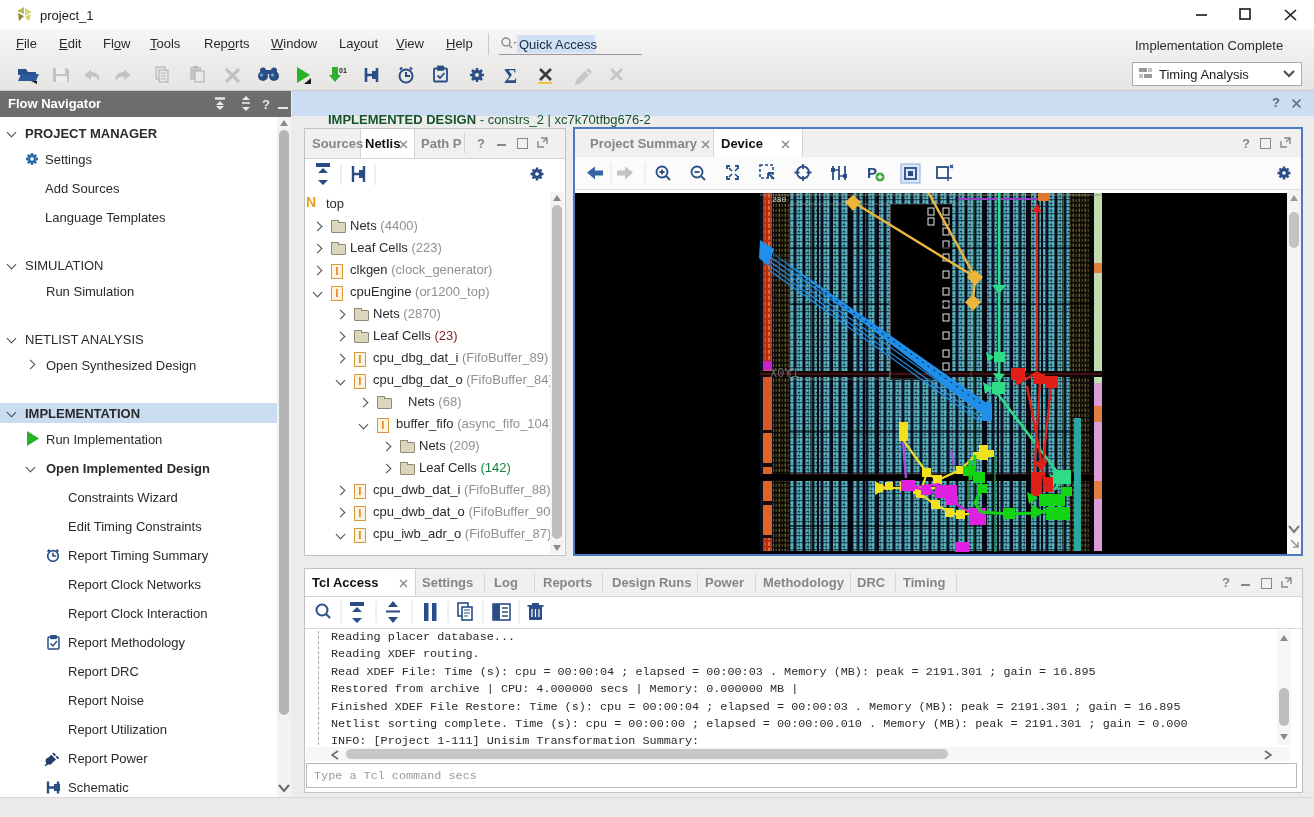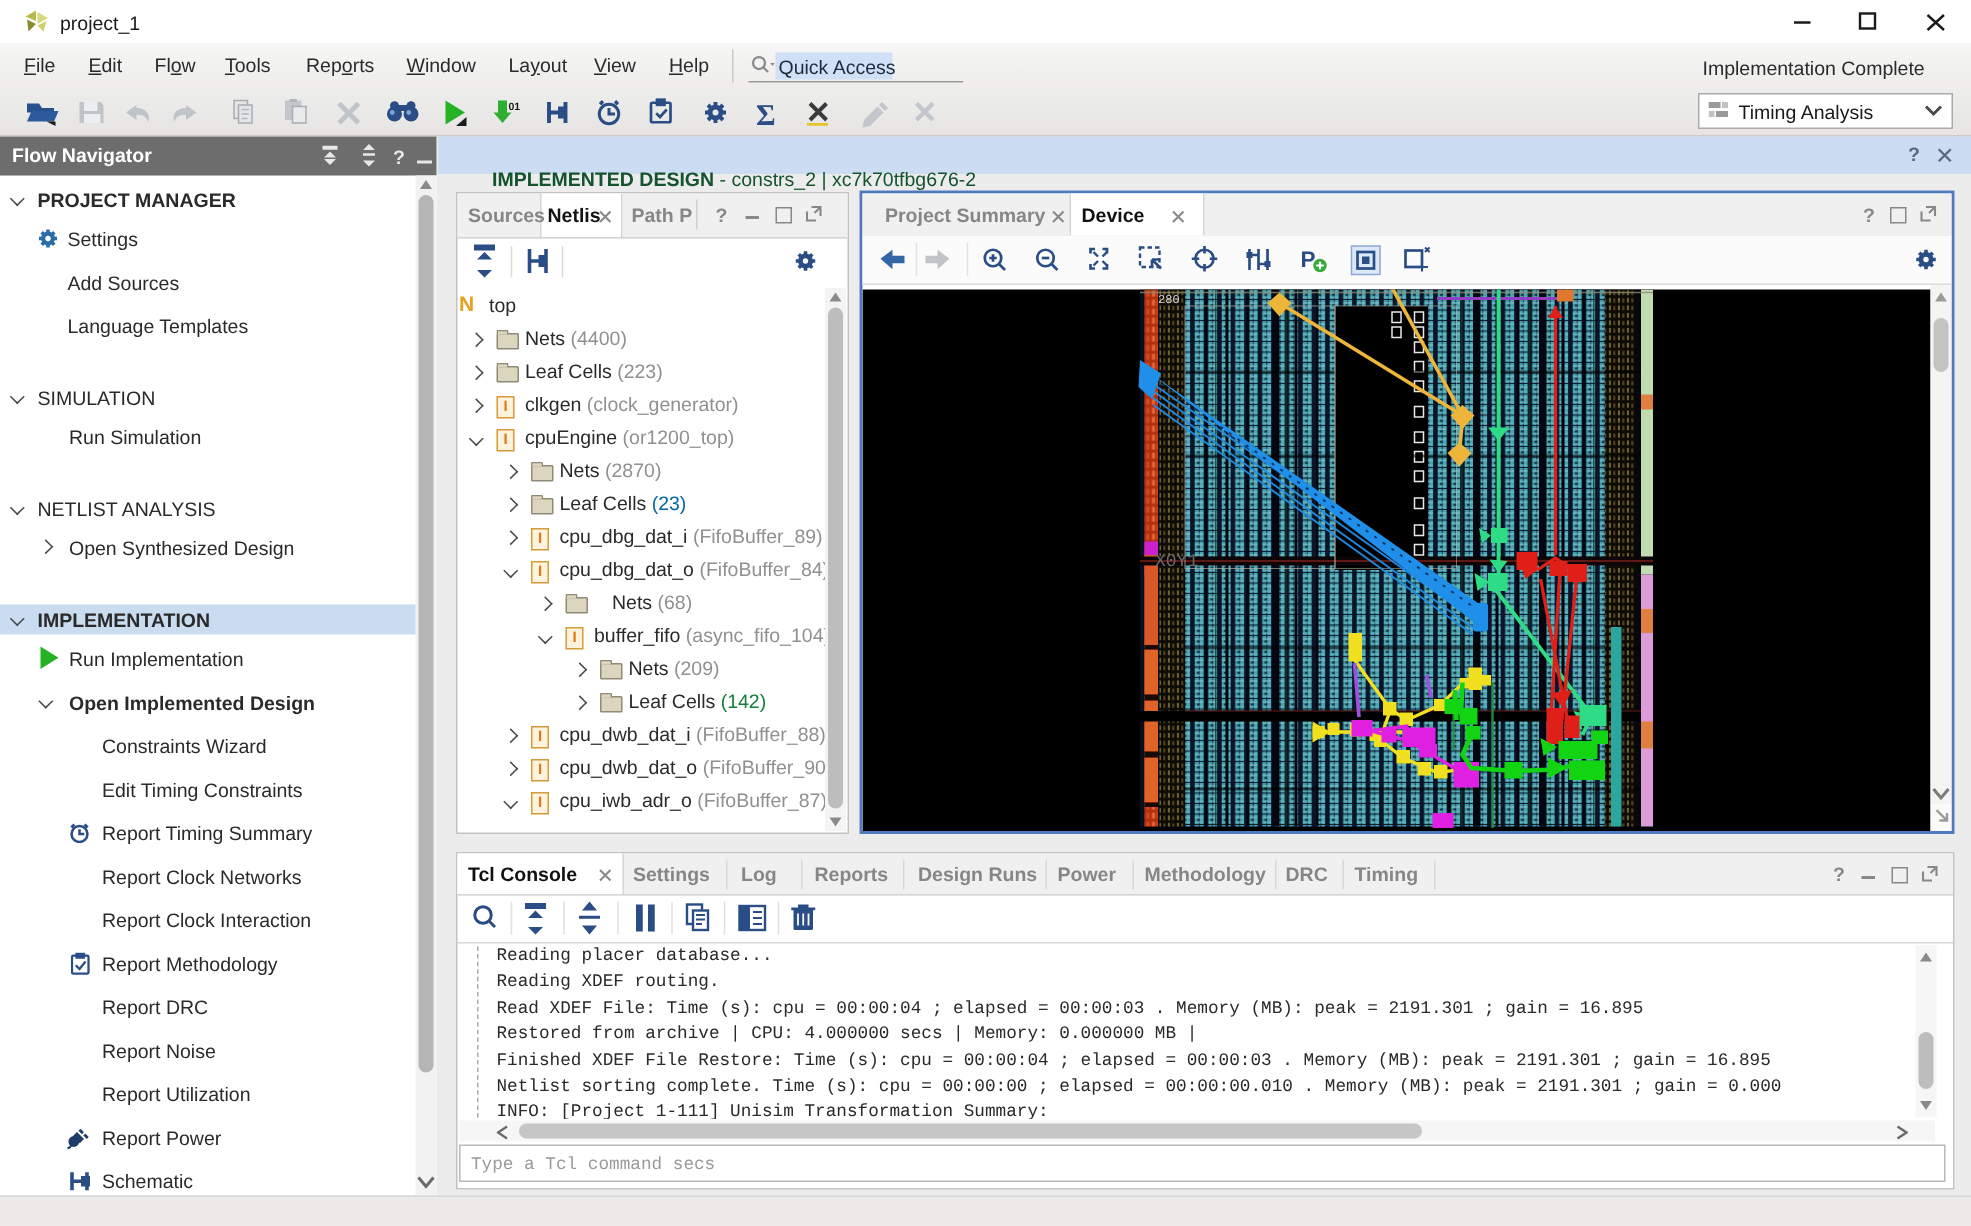--- a/index.html
+++ b/index.html
@@ -313,21 +313,21 @@
     <b class="inst" style="left:331px;top:264px;">I</b>
     <div class="abs" style="left:350px;top:262px;">clkgen <span style="color:#909090">(clock_generator)</span></div>
   <b class="chd" style="left:314px;top:289px;"></b>
     <b class="inst" style="left:331px;top:286px;">I</b>
     <div class="abs" style="left:350px;top:284px;">cpuEngine <span style="color:#909090">(or1200_top)</span></div>
   <b class="chr" style="left:337px;top:311px;"></b>
     <b class="fold" style="left:354px;top:310px;"></b>
     <div class="abs" style="left:373px;top:306px;">Nets <span style="color:#909090">(2870)</span></div>
   <b class="chr" style="left:337px;top:333px;"></b>
     <b class="fold" style="left:354px;top:332px;"></b>
-    <div class="abs" style="left:373px;top:328px;">Leaf Cells <span style="color:#0369a1">(23)</span></div>
+    <div class="abs" style="left:373px;top:328px;">Leaf Cells <span style="color:#7f1d1d">(23)</span></div>
   <b class="chr" style="left:337px;top:355px;"></b>
     <b class="inst" style="left:354px;top:352px;">I</b>
     <div class="abs" style="left:373px;top:350px;">cpu_dbg_dat_i <span style="color:#909090">(FifoBuffer_89)</span></div>
   <b class="chd" style="left:337px;top:377px;"></b>
     <b class="inst" style="left:354px;top:374px;">I</b>
     <div class="abs" style="left:373px;top:372px;">cpu_dbg_dat_o <span style="color:#909090">(FifoBuffer_84)</span></div>
   <b class="chr" style="left:360px;top:399px;"></b>
     <b class="fold" style="left:377px;top:398px;"></b>
     <div class="abs" style="left:408px;top:394px;">Nets <span style="color:#909090">(68)</span></div>
   <b class="chd" style="left:360px;top:421px;"></b>
@@ -686,21 +686,21 @@
     </svg>
 <div class="abs" style="left:1287px;top:536px;width:14px;height:18px;background:#fafafa;"></div>
 <svg class="abs" style="left:1289px;top:538px" width="11" height="11" viewBox="0 0 11 11">
       <path d="M2 2 L9 9 M9 4 L9 9 L4 9" stroke="#9a9a9a" stroke-width="1.6" fill="none"></path>
     </svg>
 </div>
 
 <div class="abs" style="left:304px;top:568px;width:999px;height:225px;background:#fff;border:1px solid #c2c2c2;box-sizing:border-box;"></div>
 <div class="ptabbar" style="left:305px;top:569px;width:997px;height:27px;"></div>
 <div class="abs" style="left:305px;top:569px;width:110px;height:27px;background:#fff;border-right:1px solid #d4d4d4;"></div>
-<div class="abs" style="left:312px;top:575px;font-size:13px;color:#111;font-weight:bold;">Tcl Console</div>
+<div class="abs" style="left:312px;top:575px;font-size:13px;color:#111;font-weight:bold;">Tcl Access</div>
 <svg class="abs" style="left:399px;top:579px" width="9" height="9" viewBox="0 0 9 9">
     <path d="M1 1 L8 8 M8 1 L1 8" stroke="#888" stroke-width="1.4"></path>
   </svg>
 <div class="abs" style="top:575px;left:0;width:1314px;height:20px;font-size:13px;font-weight:bold;color:#868686;">
   <span class="abs" style="left:422px">Settings</span>
   <span class="abs" style="left:494px">Log</span>
   <span class="abs" style="left:543px">Reports</span>
   <span class="abs" style="left:612px">Design Runs</span>
   <span class="abs" style="left:705px">Power</span>
   <span class="abs" style="left:763px">Methodology</span>

